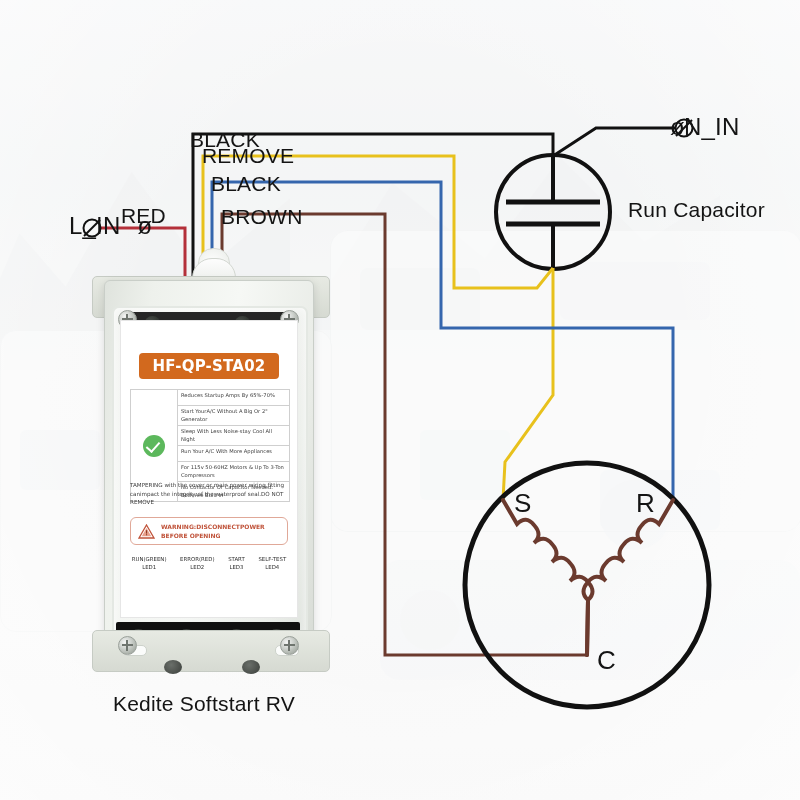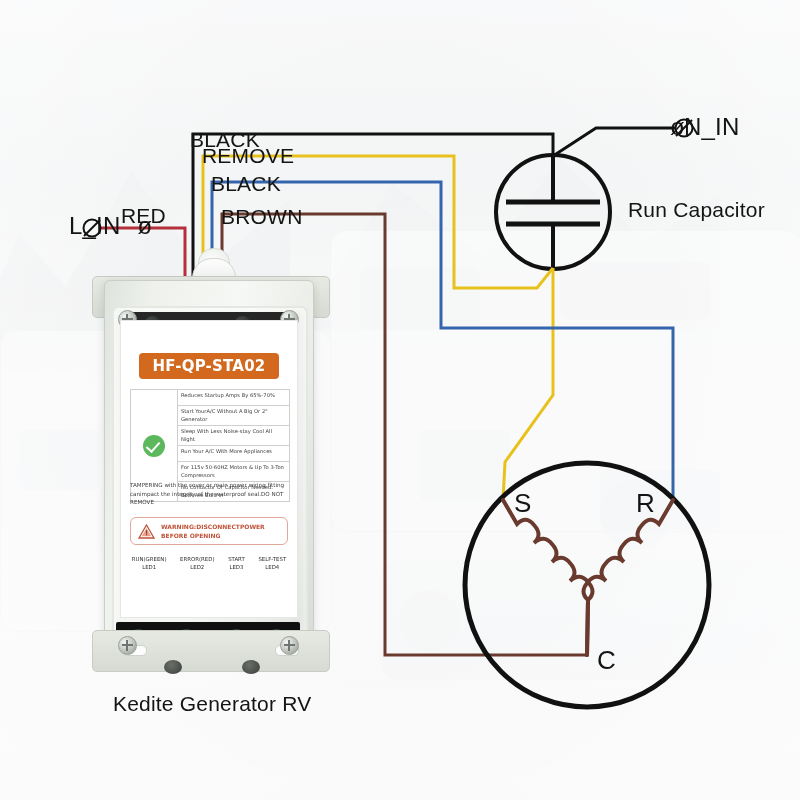--- a/index.html
+++ b/index.html
@@ -284,21 +284,21 @@
   <div class="lbl" style="left: 670px; top: 113px; font-size: 24px; position: absolute;"><span style="position: absolute; left: 0px;">ø</span>
     <span style="margin-left:14px;">N_IN</span>
   </div>
 
   <div class="lbl cap-name" style="left:628px;top:198px;">Run Capacitor</div>
 
   <div class="lbl term-lbl" style="left:514px;top:488px;">S</div>
   <div class="lbl term-lbl" style="left:636px;top:488px;">R</div>
   <div class="lbl term-lbl" style="left:597px;top:645px;">C</div>
 
-  <div class="lbl" style="left:113px;top:692px;font-size:21px;">Kedite Generator RV</div>
+  <div class="lbl" style="left:113px;top:692px;font-size:21px;">Kedite Softstart RV</div>
 
   <div id="device">
 
     <div class="dev-gland-top"></div>
     <div class="dev-gland"></div>
 
     <div class="dev-flange" style="top:18px;">
       <div class="flange-hole" style="left:30px;top:14px;"></div>
       <div class="flange-hole" style="left:182px;top:14px;"></div>
     </div>

